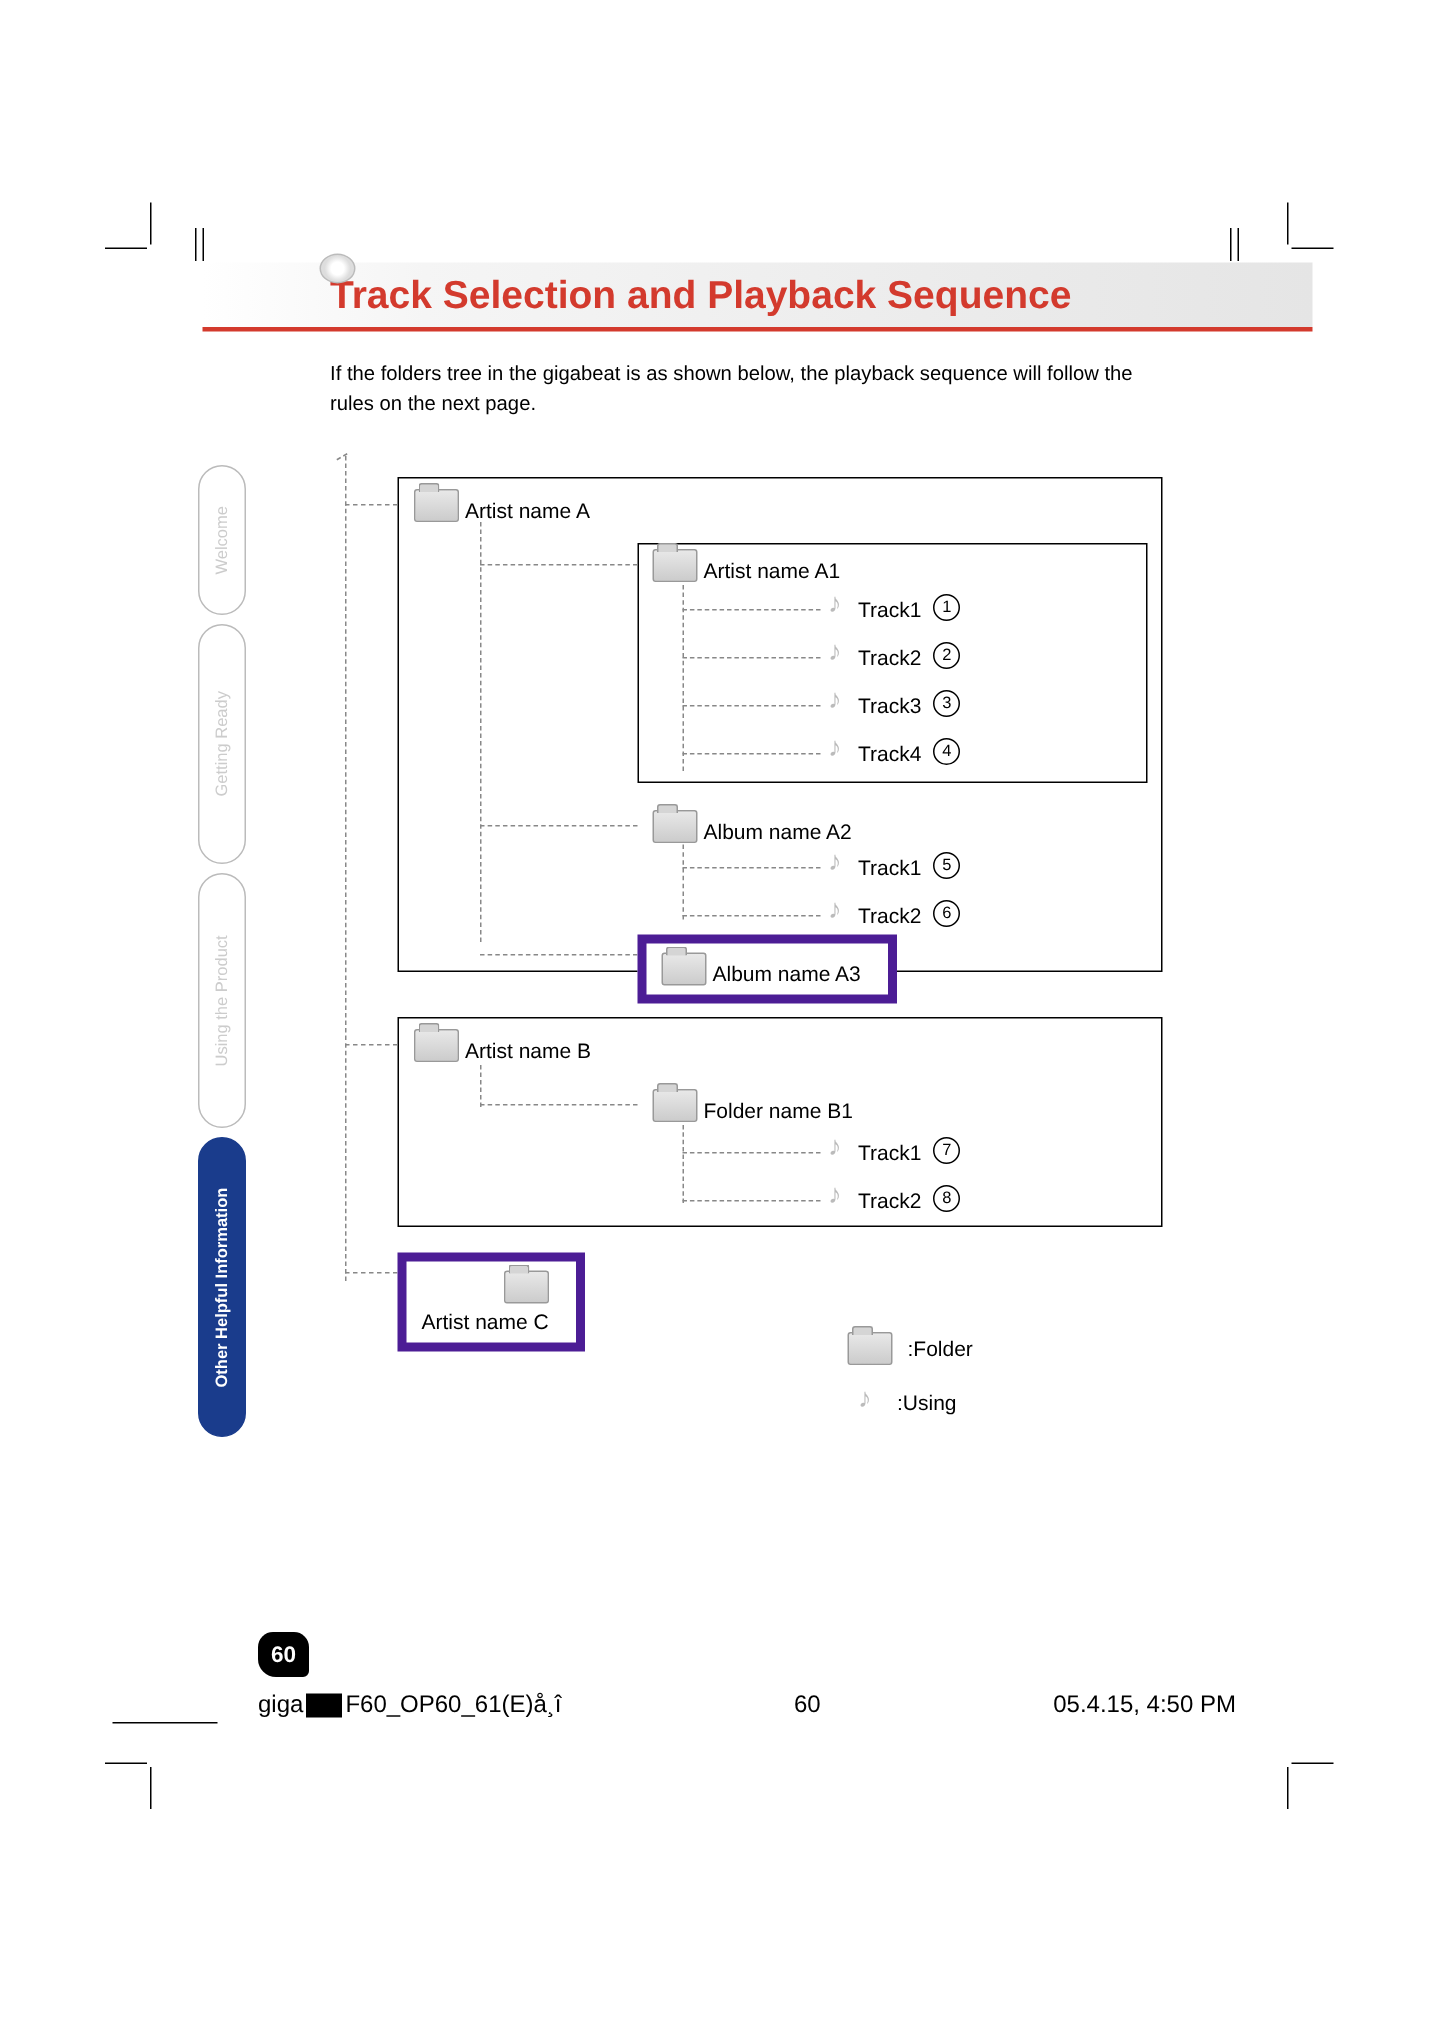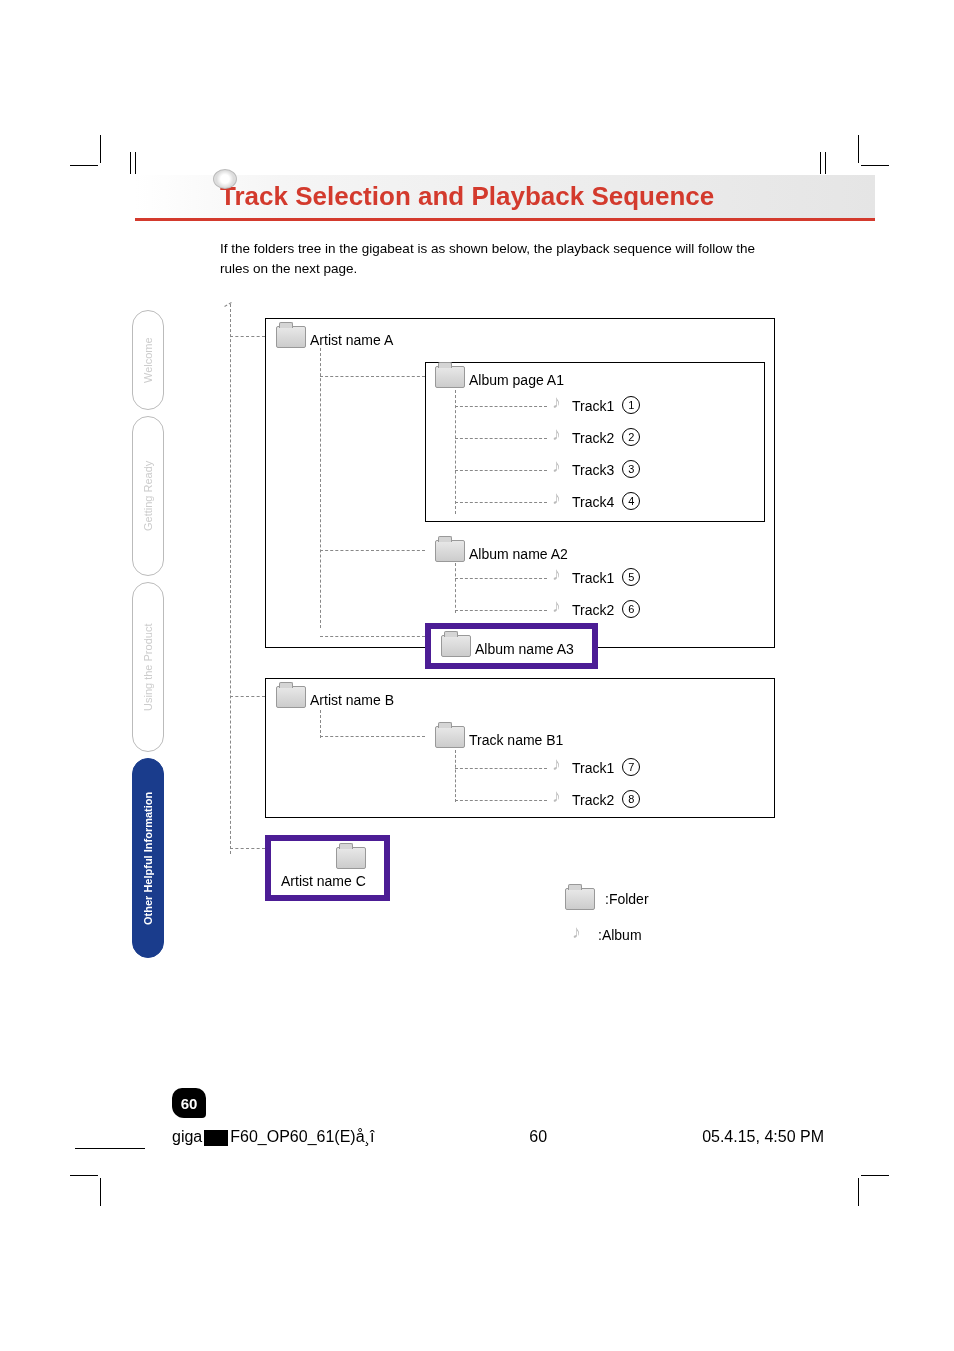--- a/index.html
+++ b/index.html
@@ -259,21 +259,21 @@
         <span class="folder-icon"></span>
         <span>Artist name A</span>
       </div>
 
       <div class="dash v" style="top:30px; left:90px; height:280px;"></div>
 
       <div class="enclose" style="top:44px; left:195px; width:340px; height:160px;"></div>
       <div class="dash h" style="top:58px; left:90px; width:105px;"></div>
       <div class="node" style="top:48px; left:205px;">
         <span class="folder-icon"></span>
-        <span>Album page A1</span>
+        <span>Artist name A1</span>
       </div>
       <div class="dash v" style="top:72px; left:225px; height:124px;"></div>
 
       <div class="dash h" style="top:88px; left:225px; width:92px;"></div>
       <div class="node" style="top:78px; left:320px;">
           <span class="track-icon"></span>
           <span>Track1</span>
           <span class="circ">1</span>
         </div>
       <div class="dash h" style="top:120px; left:225px; width:92px;"></div>
@@ -323,21 +323,21 @@
       <div class="enclose" style="top:360px; left:35px; width:510px; height:140px;"></div>
       <div class="dash h" style="top:378px; left:0; width:35px;"></div>
       <div class="node" style="top:368px; left:46px;">
         <span class="folder-icon"></span>
         <span>Artist name B</span>
       </div>
       <div class="dash v" style="top:392px; left:90px; height:28px;"></div>
       <div class="dash h" style="top:418px; left:90px; width:105px;"></div>
       <div class="node" style="top:408px; left:205px;">
         <span class="folder-icon"></span>
-        <span>Track name B1</span>
+        <span>Folder name B1</span>
       </div>
       <div class="dash v" style="top:432px; left:225px; height:52px;"></div>
       <div class="dash h" style="top:450px; left:225px; width:92px;"></div>
       <div class="node" style="top:440px; left:320px;">
           <span class="track-icon"></span>
           <span>Track1</span>
           <span class="circ">7</span>
         </div>
       <div class="dash h" style="top:482px; left:225px; width:92px;"></div>
       <div class="node" style="top:472px; left:320px;">
@@ -351,21 +351,21 @@
         <span class="folder-icon"></span>
         <span>Artist name C</span>
       </div>
 
       <div class="legend" style="top:570px; left:335px;">
         <span class="folder-icon"></span>
         <span>:Folder</span>
       </div>
       <div class="legend" style="top:608px; left:340px;">
         <span class="track-icon"></span>
-        <span>:Album</span>
+        <span>:Using</span>
       </div>
     </div>
   </div>
 </div>
 
 <div class="side-tabs">
   <div class="tab" style="height:100px;">
       <span>Welcome</span>
     </div>
   <div class="tab" style="height:160px;">

